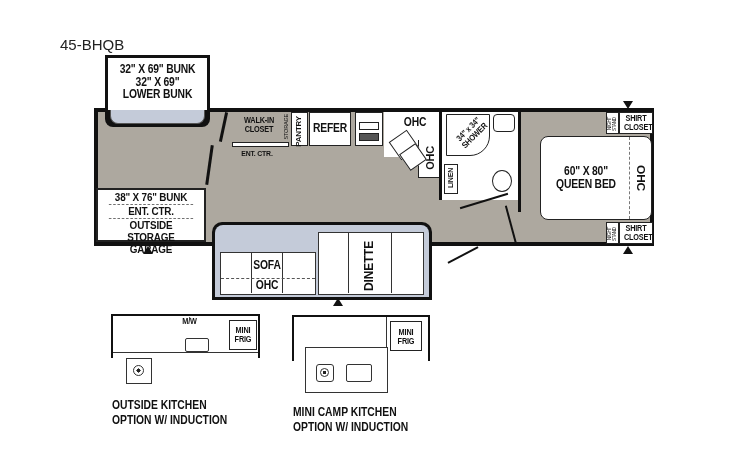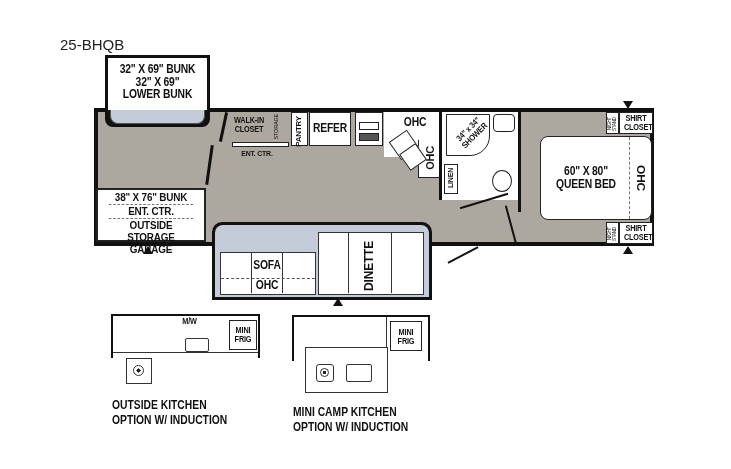--- a/index.html
+++ b/index.html
@@ -14,21 +14,21 @@
   .box{border:1.5px solid #222;background:#fff;}
   .vert{writing-mode:vertical-rl;transform:rotate(180deg);}
   .dash{border-top:1.5px dashed #666;}
   .caption{font-family:"Liberation Sans",sans-serif;font-weight:bold;font-size:12px;color:#111;line-height:1.25;transform:scaleX(0.86);transform-origin:left;white-space:nowrap;}
   .tri-down{width:0;height:0;border-left:5px solid transparent;border-right:5px solid transparent;border-top:8px solid #111;}
   .tri-up{width:0;height:0;border-left:5px solid transparent;border-right:5px solid transparent;border-bottom:8px solid #111;}
 </style>
 </head>
 <body>
 
-<div class="abs title" style="left:60px;top:36px;">25-BHQB</div>
+<div class="abs title" style="left:60px;top:36px;">45-BHQB</div>
 
 <div class="abs" style="left:94px;top:108px;width:560px;height:140px;">
 
   <div class="abs wall" style="left:0;top:0;width:560px;height:138px;"></div>
   <div class="abs floor" style="left:4px;top:4px;width:552px;height:130px;"></div>
 </div>
 
 <div class="abs wall" style="left:105px;top:55px;width:105px;height:72px;border-radius:0 0 8px 8px;"></div>
 <div class="abs white" style="left:108px;top:58px;width:99px;height:52px;">
   <div class="lbl" style="font-size:12px;padding-top:5px;">
@@ -47,21 +47,21 @@
     <div class="dash" style="margin:1px 4px 0;"></div>
     <div>OUTSIDE</div>
     <div>STORAGE GARAGE</div>
   </div>
 </div>
 <div class="abs tri-up" style="left:143px;top:246px;"></div>
 
 <div class="abs wall" style="left:208px;top:145px;width:3px;height:40px;transform:rotate(8deg);"></div>
 <div class="abs wall" style="left:222px;top:112px;width:3px;height:30px;transform:rotate(12deg);"></div>
 
-<div class="abs" style="left:225px;top:112px;width:64px;height:46px;">
+<div class="abs" style="left:235px;top:112px;width:64px;height:46px;">
   <div class="lbl" style="position:absolute;left:2px;top:4px;width:44px;font-size:8.5px;">WALK-IN CLOSET</div>
   <div class="abs lbl vert" style="left:49px;top:2px;font-size:5.5px;font-weight:normal;">STORAGE</div>
 </div>
 <div class="abs white" style="left:232px;top:142px;width:57px;height:5px;border:1.5px solid #222;"></div>
 <div class="abs lbl" style="left:232px;top:150px;width:50px;font-size:8px;">ENT. CTR.</div>
 
 <div class="abs box" style="left:291px;top:112px;width:17px;height:34px;">
   <div class="lbl vert" style="font-size:8px;margin:3px auto 0;">PANTRY</div>
 </div>
 

